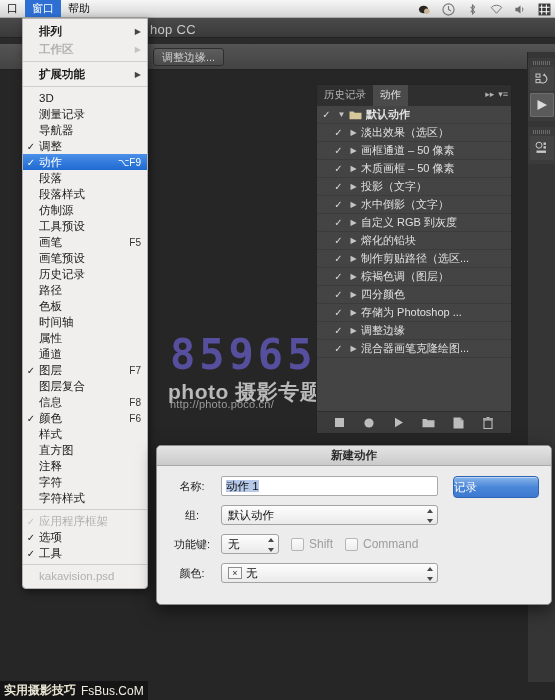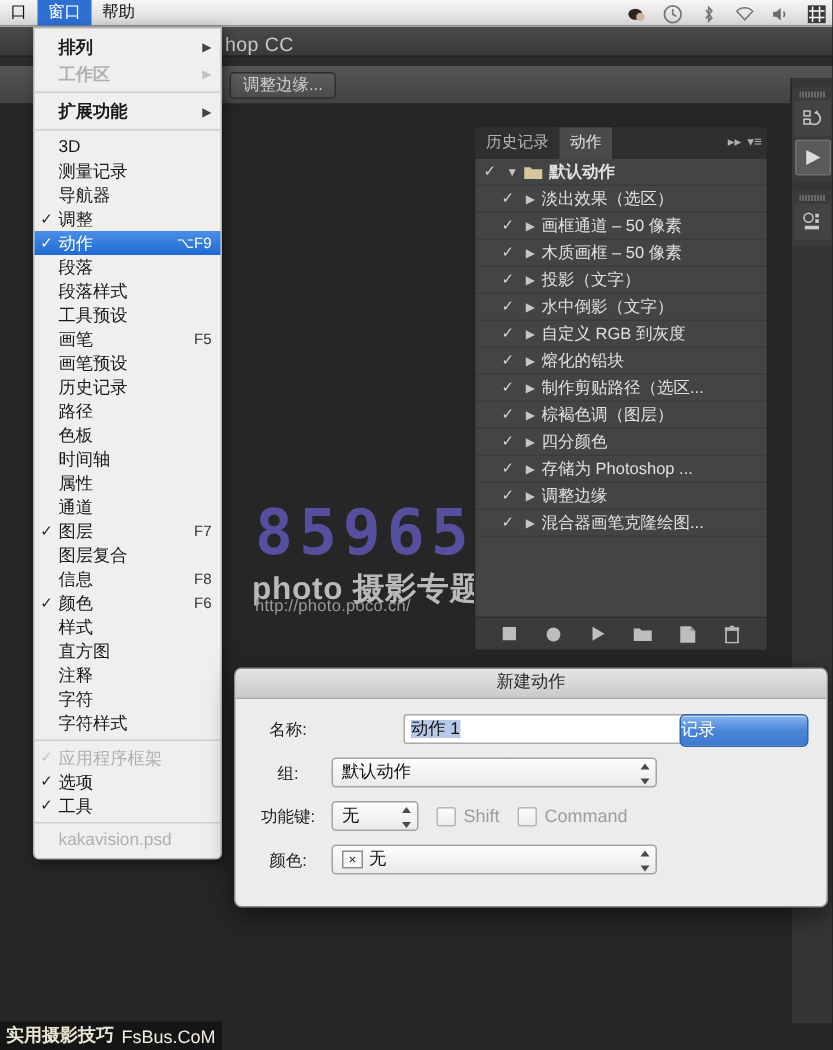--- a/index.html
+++ b/index.html
@@ -163,28 +163,28 @@
   
   .dlg {
     position: absolute; left: 156px; top: 445px; width: 396px; height: 160px;
     background: #ececec; border: 1px solid #8d8d8d; border-radius: 5px;
     box-shadow: 0 5px 18px rgba(0,0,0,.55);
     overflow: hidden;
   }
   .dlg-title {
     height: 20px; background: linear-gradient(to bottom,#e4e4e4,#cacaca);
     border-bottom: 1px solid #a9a9a9;
-    text-align: center; font-size: 11.5px; color: #2a2a2a; line-height: 19px;
+    text-align: center; font-size: 11.5px; color: #2a2a2a; line-height: 19px; font-weight: bold;
   }
   .dlg-body { padding: 10px 12px 0; position: relative; }
   .frow { display: flex; align-items: center; margin-bottom: 9px; }
   .flabel { width: 52px; text-align: center; font-size: 11px; color: #1d1d1d; padding-right: 6px; flex: none; }
   .ftext {
     width: 217px; height: 20px; background: #fff; border: 1px solid #a9a9a9;
-    border-radius: 2px; font-size: 11.5px; color: #111; padding: 0 4px; line-height: 18px; margin-left: 48px;
+    border-radius: 2px; font-size: 11.5px; color: #111; padding: 0 4px; line-height: 18px;
   }
   .ftext .sel { background: #b6c9e8; }
   .fselect {
     height: 20px; background: linear-gradient(to bottom,#fdfdfd,#eaeaea);
     border: 1px solid #a3a3a3; border-radius: 3px;
     font-size: 11.5px; color: #111; padding: 0 18px 0 6px; line-height: 18px;
     position: relative; white-space: nowrap;
   }
   .fselect.wide { width: 217px; }
   .fselect.narrow { width: 58px; }
@@ -462,20 +462,24 @@
       <div class="mi">
         <span class="tick"></span>
         <span class="mlbl">段落</span>
       </div>
       <div class="mi">
         <span class="tick"></span>
         <span class="mlbl">段落样式</span>
       </div>
       <div class="mi">
         <span class="tick"></span>
+        <span class="mlbl">仿制源</span>
+      </div>
+      <div class="mi">
+        <span class="tick"></span>
         <span class="mlbl">工具预设</span>
       </div>
       <div class="mi">
         <span class="tick"></span>
         <span class="mlbl">画笔</span>
         <span class="mkey">F5</span>
       </div>
       <div class="mi">
         <span class="tick"></span>
         <span class="mlbl">画笔预设</span>

